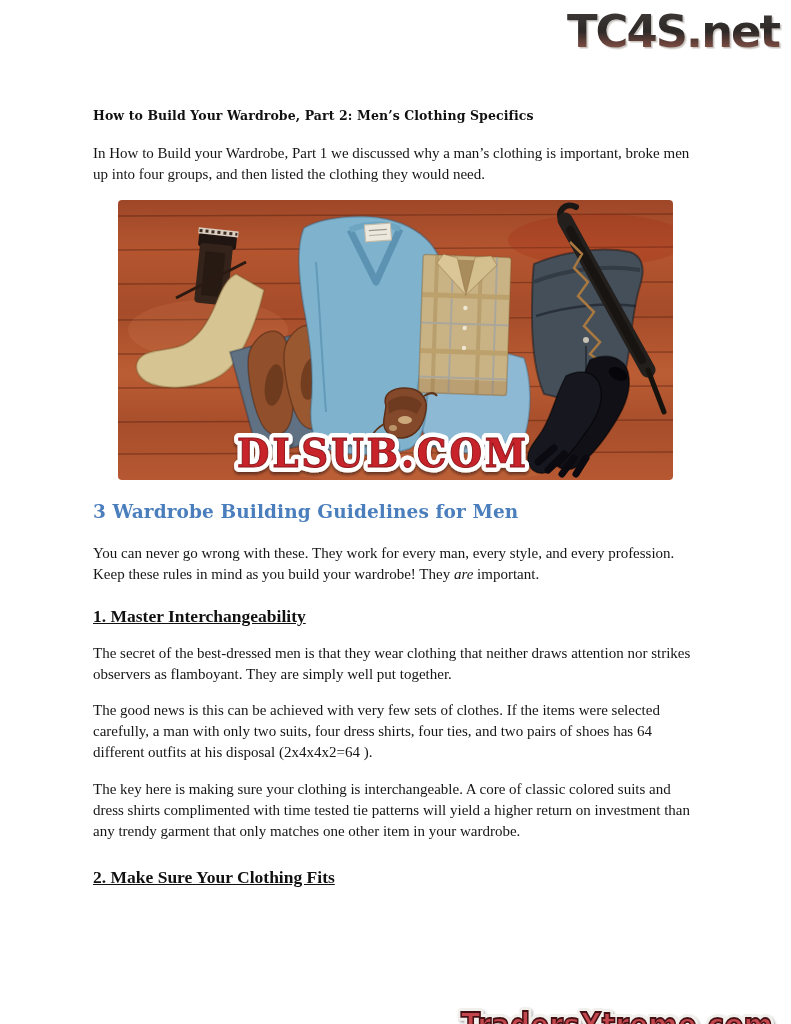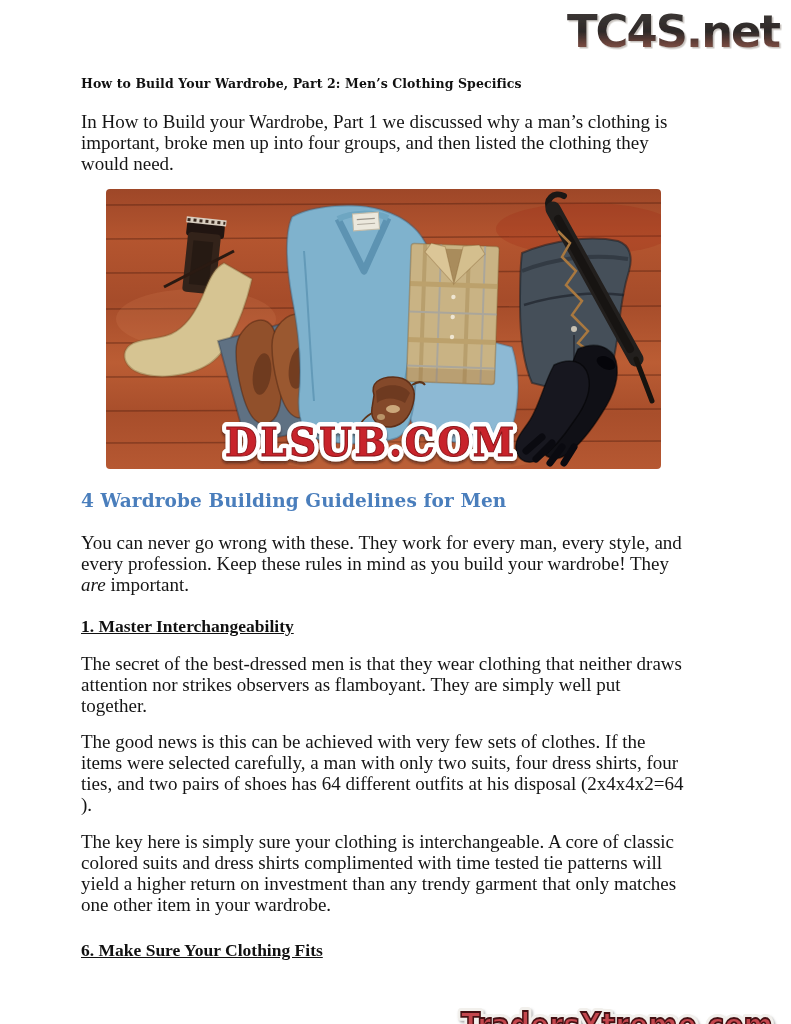--- a/index.html
+++ b/index.html
@@ -11,31 +11,31 @@
     color: #1a1a1a;
     overflow: hidden;
   }
 
   
   .top-logo { position: absolute; top: 4px; right: 6px; }
   .bottom-logo { position: absolute; top: 1000px; right: 4px; }
 
   
   .content {
-    position: absolute; top: 0; left: 81px;
-    width: 608px; padding-top: 76px;
+    position: absolute; top: 0; left: 93px;
+    width: 608px; padding-top: 108px;
   }
   h1.doc-title {
     font-family: "DejaVu Serif", serif;
     font-size: 12.5px; font-weight: bold; color: #111;
     letter-spacing: 0.1px;
     margin: 0 0 20px 0;
   }
   p.body-text {
-    font-size: 19px; line-height: 21px; color: #151515;
+    font-size: 15px; line-height: 21px; color: #151515;
     margin: 0 0 15px 0;
   }
   h2.section-heading {
     font-family: "DejaVu Serif", serif;
     font-size: 18.5px; font-weight: bold; color: #4a7ebc;
     margin: 0 0 21px 0; letter-spacing: 0.1px;
   }
   h3.numbered-heading {
     font-size: 17.5px; font-weight: bold; color: #111;
     margin: 21px 0 16px 0;
@@ -211,33 +211,33 @@
       <defs>
         <filter id="wmShadow" x="-20%" y="-20%" width="140%" height="140%">
           <feDropShadow dx="0" dy="2.5" stdDeviation="1.2" flood-color="rgba(40,10,10,0.55)"></feDropShadow>
         </filter>
       </defs>
       <text x="265" y="43" text-anchor="middle" font-family="DejaVu Serif, serif" font-weight="bold" font-size="40" letter-spacing="3" textLength="292" lengthAdjust="spacingAndGlyphs" fill="#ffffff" stroke="#ffffff" stroke-width="10" stroke-linejoin="round" filter="url(#wmShadow)">DLSUB.COM</text>
       <text x="265" y="43" text-anchor="middle" font-family="DejaVu Serif, serif" font-weight="bold" font-size="40" letter-spacing="3" textLength="292" lengthAdjust="spacingAndGlyphs" fill="#c8232b" stroke="#8c1418" stroke-width="1">DLSUB.COM</text>
     </svg>
   </figure>
 
-  <h2 class="section-heading">4 Wardrobe Building Guidelines for Men</h2>
+  <h2 class="section-heading">3 Wardrobe Building Guidelines for Men</h2>
 
   <p class="body-text"><span>You can never go wrong with these. They work for every man, every style, and every profession. Keep these rules in mind as you build your wardrobe! They </span><span class="em-word">are</span><span> important.</span></p>
 
   <h3 class="numbered-heading">1. Master Interchangeability</h3>
 
   <p class="body-text">The secret of the best-dressed men is that they wear clothing that neither draws attention nor strikes observers as flamboyant. They are simply well put together.</p>
 
   <p class="body-text" style="margin-bottom:16px">The good news is this can be achieved with very few sets of clothes. If the items were selected carefully, a man with only two suits, four dress shirts, four ties, and two pairs of shoes has 64 different outfits at his disposal (2x4x4x2=64 ).</p>
 
-  <p class="body-text">The key here is simply sure your clothing is interchangeable. A core of classic colored suits and dress shirts complimented with time tested tie patterns will yield a higher return on investment than any trendy garment that only matches one other item in your wardrobe.</p>
-
-  <h3 class="numbered-heading" style="margin-top:25px">6. Make Sure Your Clothing Fits</h3>
+  <p class="body-text">The key here is making sure your clothing is interchangeable. A core of classic colored suits and dress shirts complimented with time tested tie patterns will yield a higher return on investment than any trendy garment that only matches one other item in your wardrobe.</p>
+
+  <h3 class="numbered-heading" style="margin-top:25px">2. Make Sure Your Clothing Fits</h3>
 
 </div>
 
 <div class="bottom-logo">
   <svg width="336" height="52" viewBox="0 0 336 52">
     <defs>
       <filter id="txShadow" x="-20%" y="-20%" width="140%" height="140%">
         <feDropShadow dx="1.5" dy="2" stdDeviation="1" flood-color="rgba(120,120,120,0.6)"></feDropShadow>
       </filter>
     </defs>

